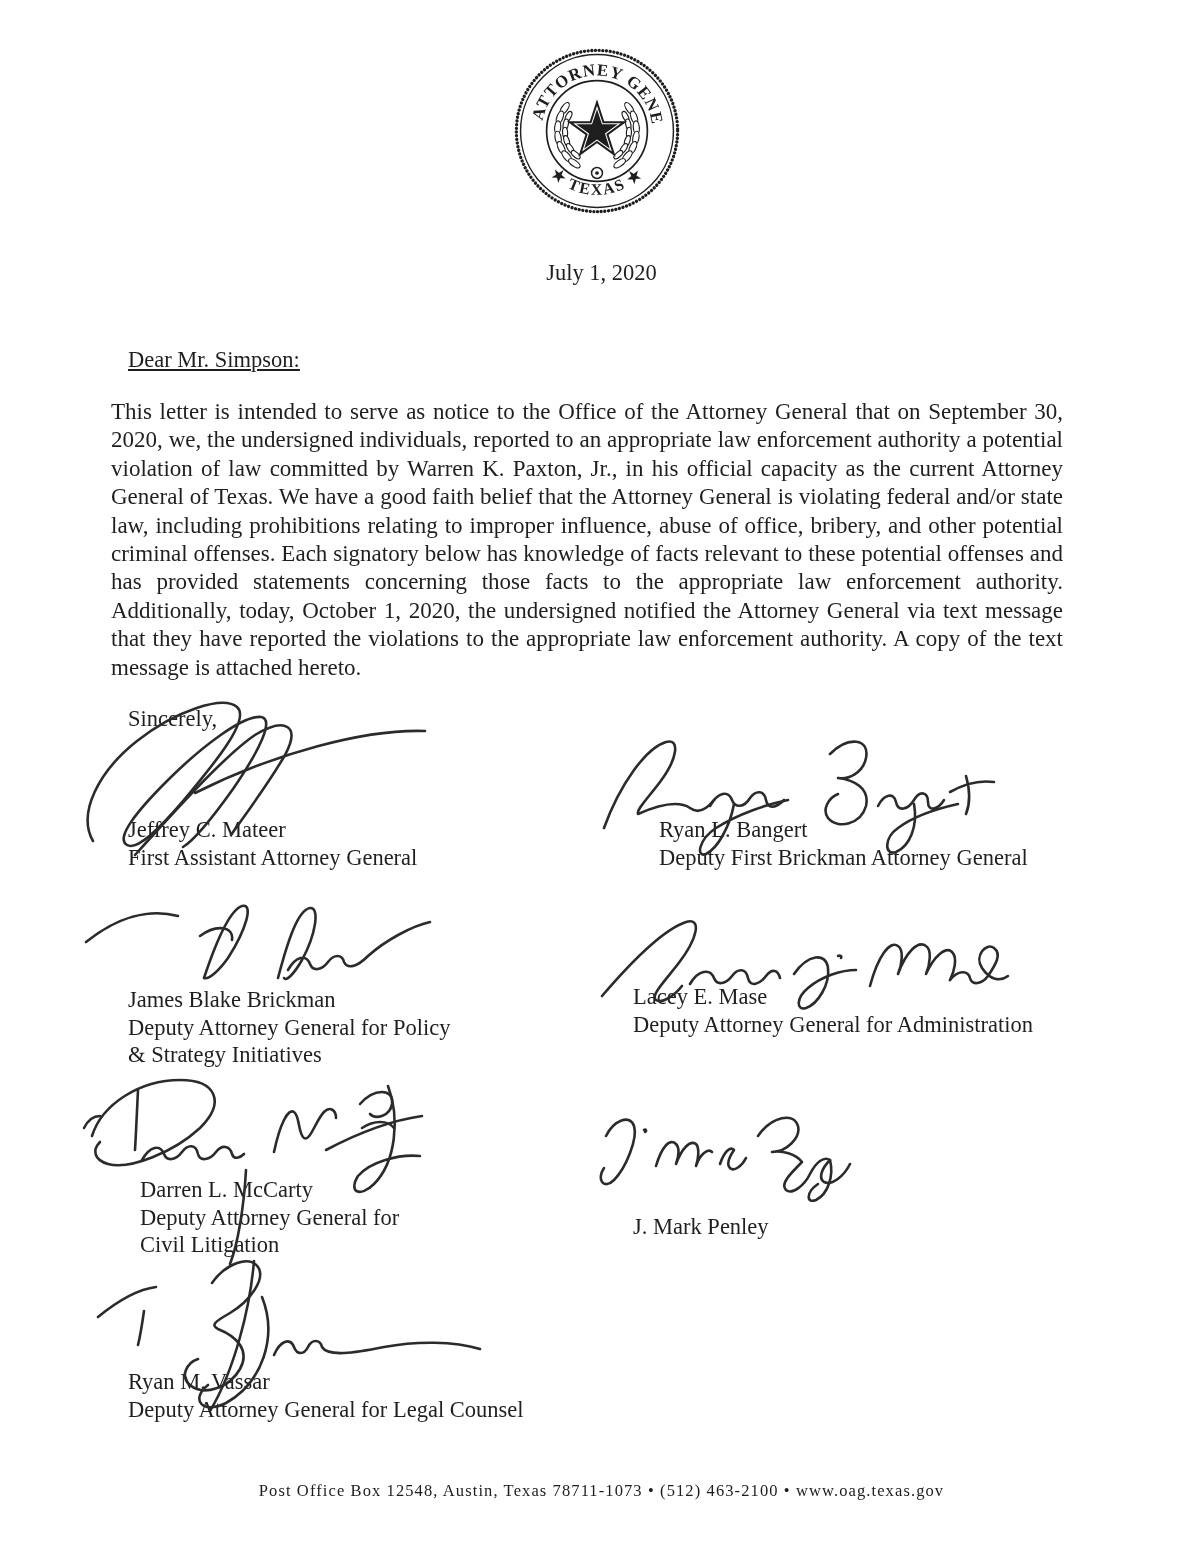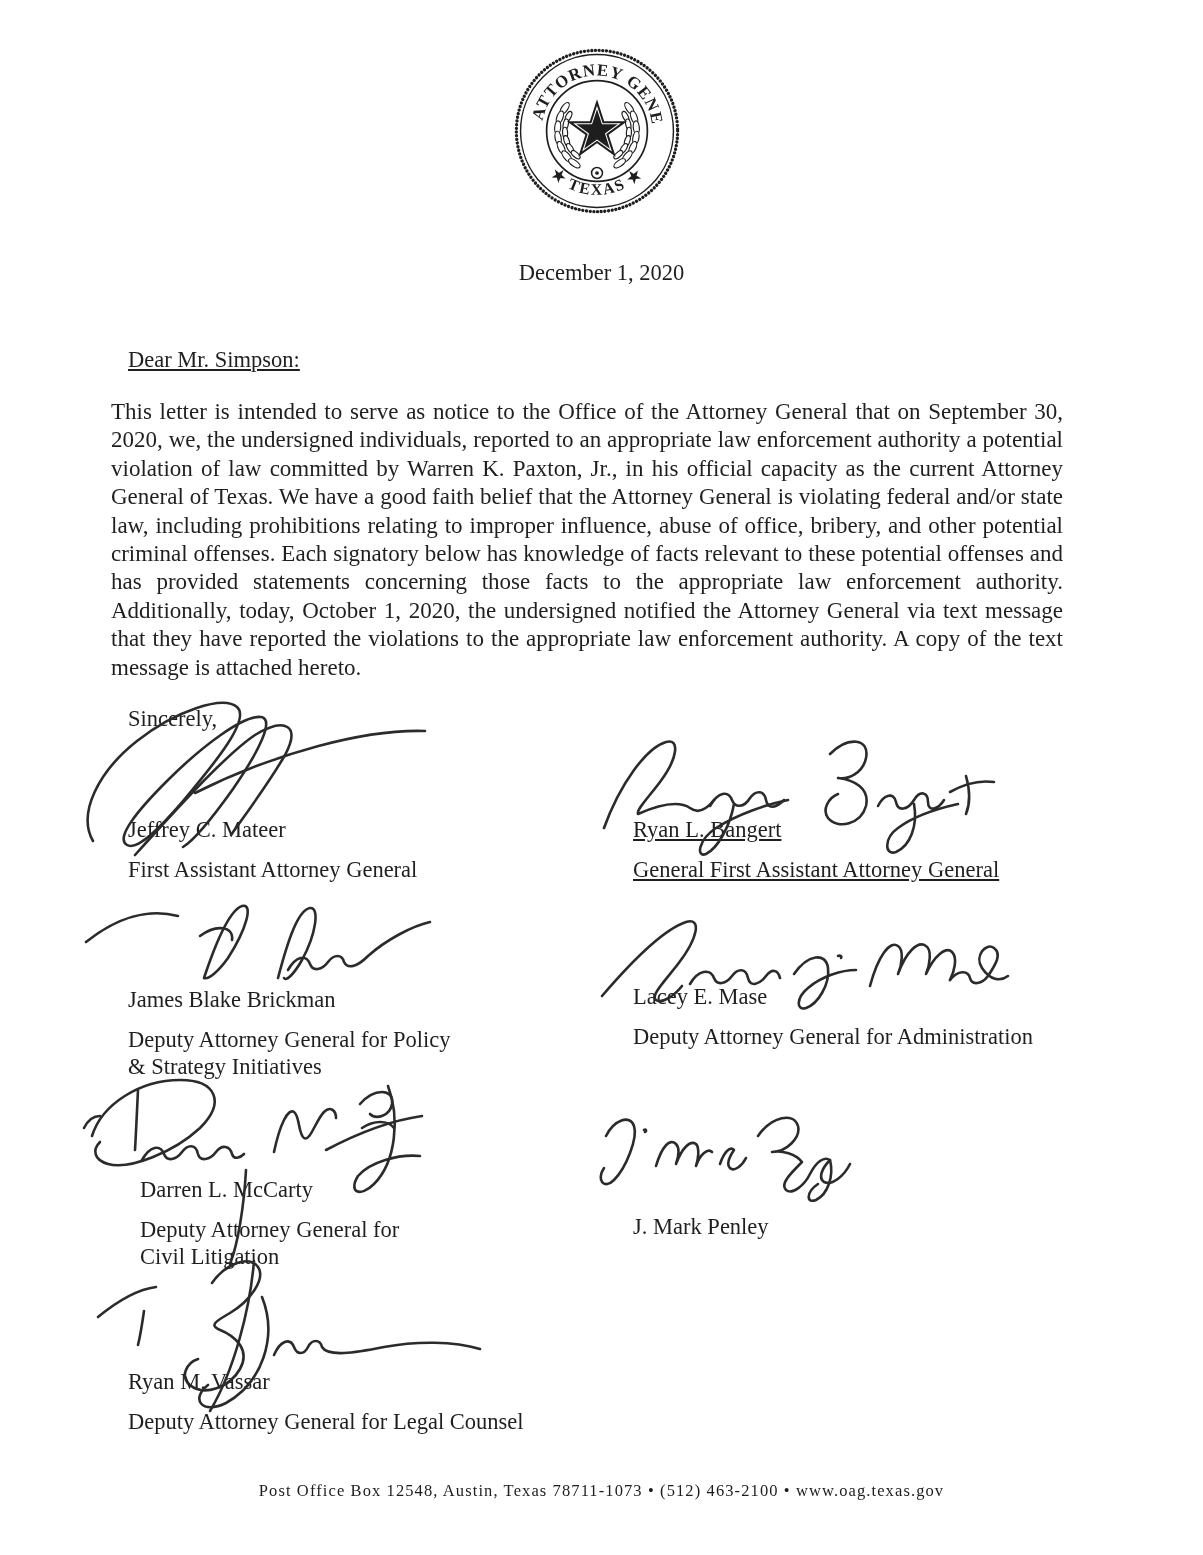--- a/index.html
+++ b/index.html
@@ -12,21 +12,21 @@
     position:absolute; top:260px; left:0; width:100%;
     text-align:center; font-size:22.5px;
   }
   .salutation { position:absolute; top:347px; left:128px; font-size:22.5px;text-decoration:underline; }
   .body-text {
     position:absolute; top:398px; left:111px; width:952px;
     font-size:23px; line-height:28.4px; text-align:justify;
   }
   .closing { position:absolute; top:706px; left:128px; font-size:22.5px; }
   .sig-block { position:absolute; font-size:22.5px; line-height:27.5px; }
-  .sig-title { white-space:pre-line;margin-top:12px; }
+  .sig-title { white-space:pre-line; }
   .footer {
     position:absolute; top:1481px; left:0; width:100%;
     text-align:center; font-size:16.5px; letter-spacing:1.1px; color:#1d1d1d;
   }
   .footer .website { text-underline-offset:3px; }
   svg.sig { position:absolute; overflow:visible; }
   svg.sig path {
     fill:none; stroke:#2b2b2b; stroke-width:2.6;
     stroke-linecap:round; stroke-linejoin:round;
   }
@@ -96,35 +96,35 @@
       <circle class="seal-knot" cx="100" cy="150" r="6.5" fill="none" stroke-width="1.8"></circle>
       <circle cx="100" cy="150" r="2.2" fill="#1e1e1e"></circle>
     </g>
 
     <g>
       <polygon points="100,66 107.6,89.5 132.3,89.5 112.4,104 120,127.5 100,113 80,127.5 87.6,104 67.7,89.5 92.4,89.5" fill="#ffffff" stroke="#1e1e1e" stroke-width="2.4" stroke-linejoin="miter"></polygon>
       <polygon points="100,74 105.9,91.9 124.7,92 109.5,103.1 115.3,121 100,110 84.7,121 90.5,103.1 75.3,92 94.1,91.9" fill="#1e1e1e"></polygon>
     </g>
   </svg>
 
-  <div class="date">December 1, 2020</div>
+  <div class="date">July 1, 2020</div>
 
   <div class="salutation">Dear Mr. Simpson:</div>
 
   <div class="body-text">This letter is intended to serve as notice to the Office of the Attorney General that on September 30, 2020, we, the undersigned individuals, reported to an appropriate law enforcement authority a potential violation of law committed by Warren K. Paxton, Jr., in his official capacity as the current Attorney General of Texas. We have a good faith belief that the Attorney General is violating federal and/or state law, including prohibitions relating to improper influence, abuse of office, bribery, and other potential criminal offenses. Each signatory below has knowledge of facts relevant to these potential offenses and has provided statements concerning those facts to the appropriate law enforcement authority. Additionally, today, October 1, 2020, the undersigned notified the Attorney General via text message that they have reported the violations to the appropriate law enforcement authority. A copy of the text message is attached hereto.</div>
 
   <div class="closing">Sincerely,</div>
 
   <div class="sig-block" style="left:128px; top:816px;">
     <div class="sig-name">Jeffrey C. Mateer</div>
     <div class="sig-title">First Assistant Attorney General</div>
   </div>
-  <div class="sig-block" style="left:633px; top:816px;text-decoration:underline;">
+  <div class="sig-block" style="left:659px; top:816px;">
     <div class="sig-name">Ryan L. Bangert</div>
-    <div class="sig-title">General First Assistant Attorney General</div>
+    <div class="sig-title">Deputy First Brickman Attorney General</div>
   </div>
   <div class="sig-block" style="left:128px; top:986px;">
     <div class="sig-name">James Blake Brickman</div>
     <div class="sig-title">Deputy Attorney General for Policy
 &amp; Strategy Initiatives</div>
   </div>
   <div class="sig-block" style="left:633px; top:983px;">
     <div class="sig-name">Lacey E. Mase</div>
     <div class="sig-title">Deputy Attorney General for Administration</div>
   </div>

